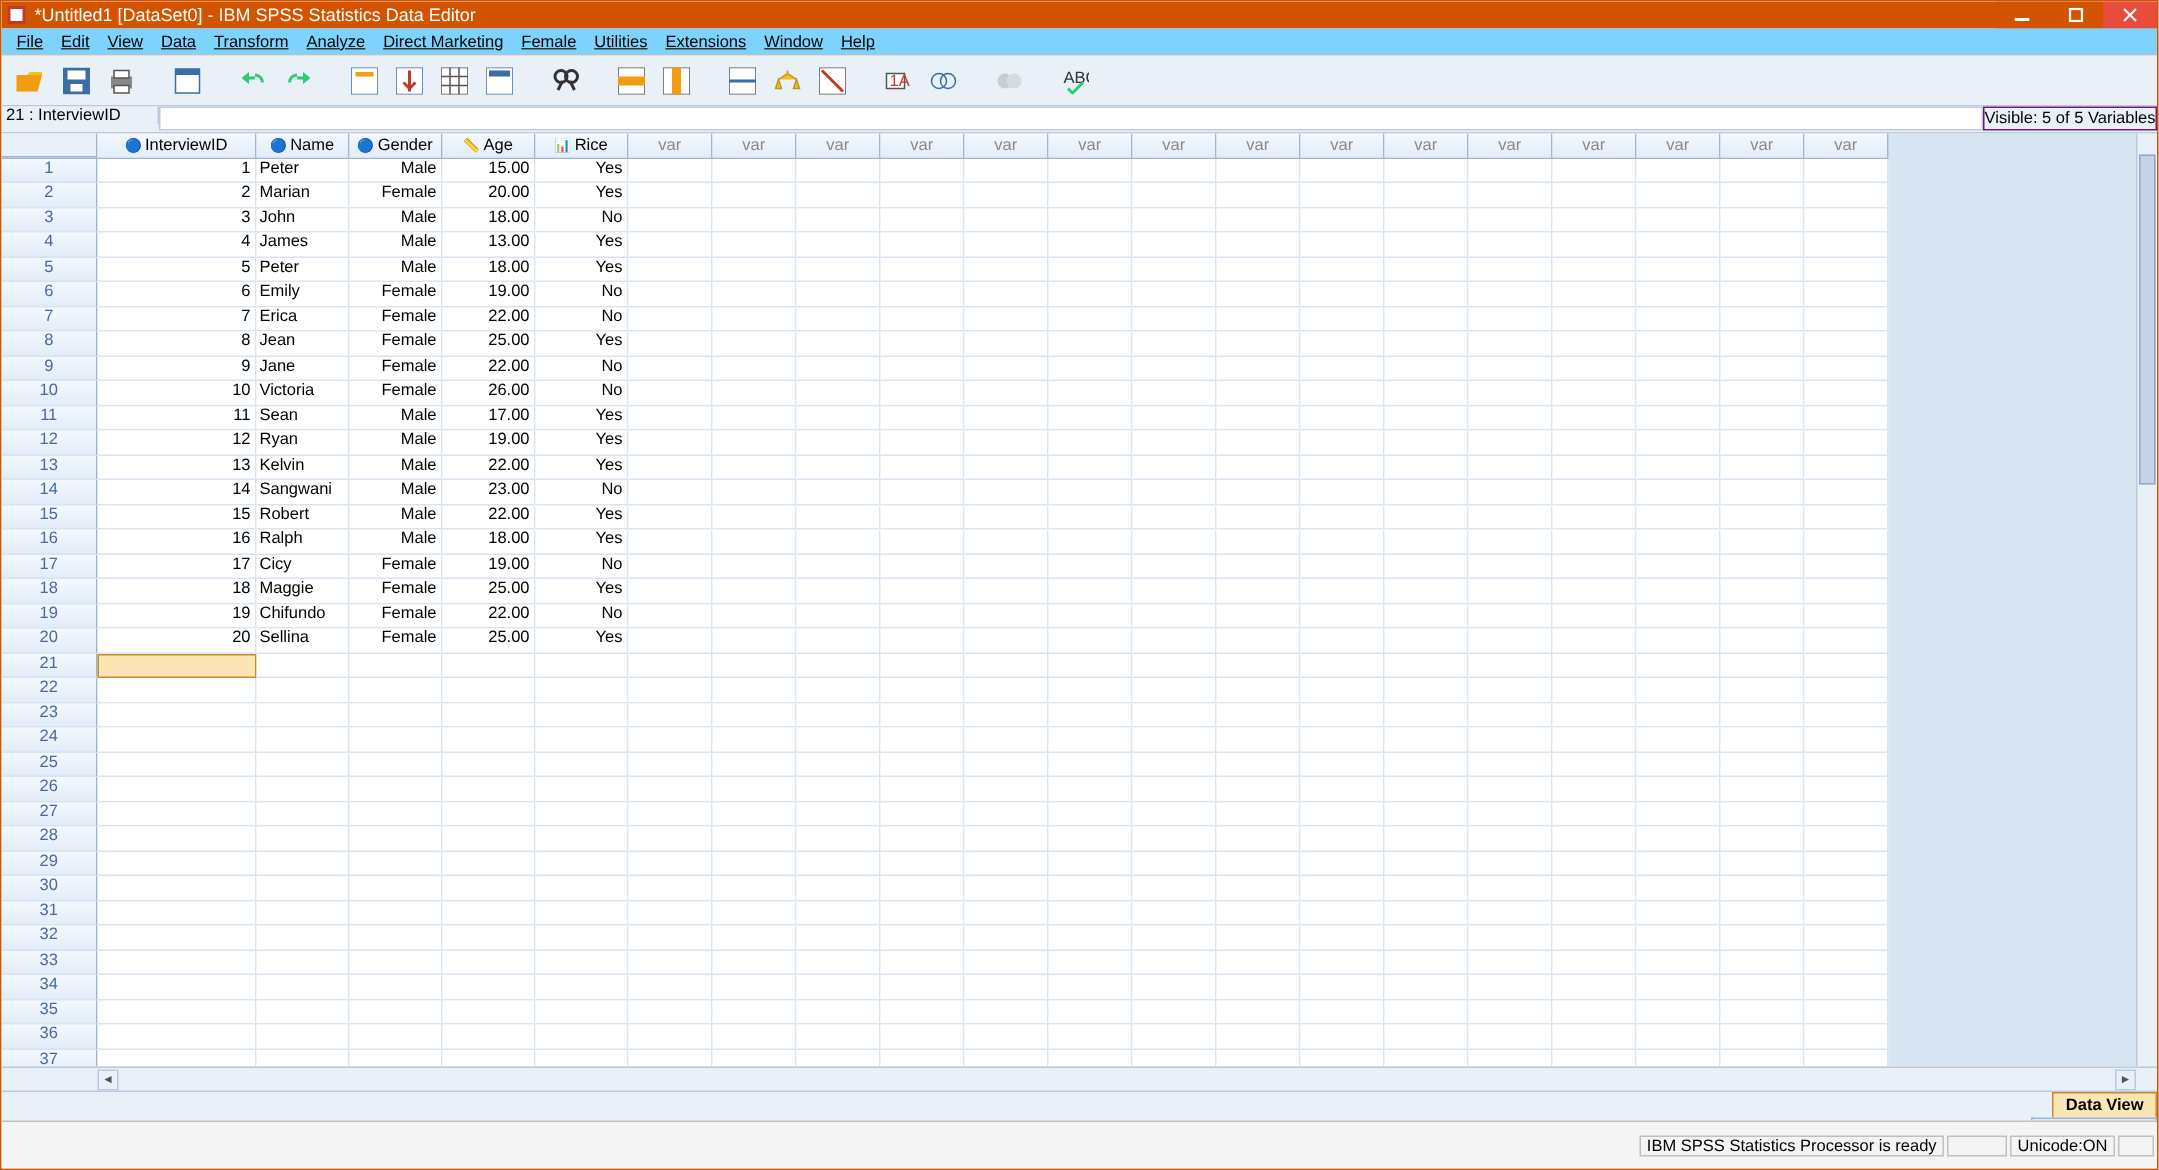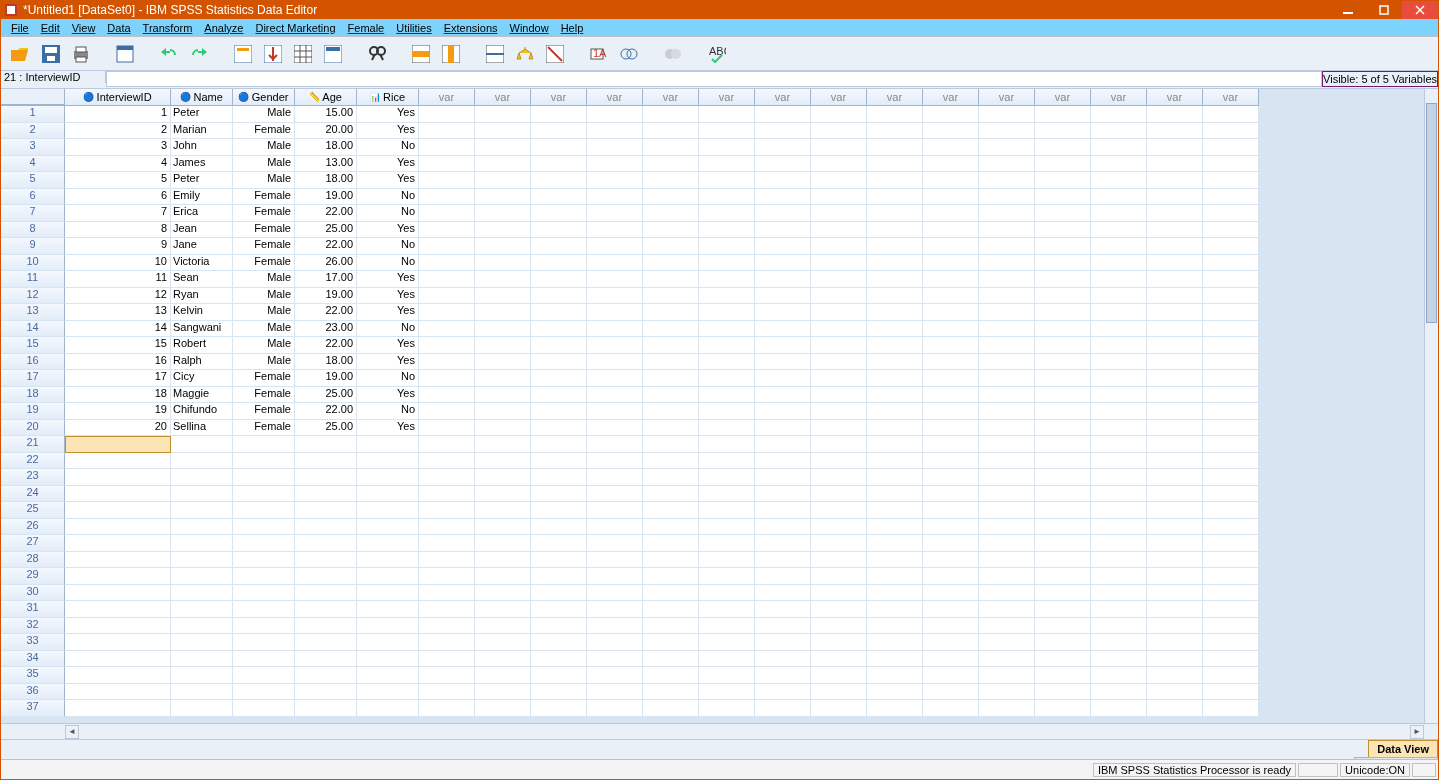--- a/index.html
+++ b/index.html
@@ -45,21 +45,21 @@
 .vscroll .thumb { background:#c4d3e8; border:1px solid #90a8c8; margin:14px 1px 0 1px; height:220px; }
 
 .hscroll-row { height:16px; background:#eaf0f8; border-top:1px solid #bcc9dc; display:flex; align-items:center; }
 .hscroll-row .arrow { width:14px; height:14px; border:1px solid #bcc9dc; background:#eaf0f8; display:flex;align-items:center;justify-content:center;font-size:8px;color:#555; }
 .hscroll-row .track { flex:1; margin:0 2px; height:10px; background:#eaf0f8; position:relative; }
 
 .view-tabs { height:20px; background:#eaf0f8; border-top:1px solid #bcc9dc; display:flex; align-items:flex-end; padding-left:4px;flex-direction:column;}
 .tab { padding:2px 8px; background:#dfe8f4; border:1px solid #9fb6d4; border-bottom:none; margin-right:0; }
 .tab.active { background:#fbe5b5; font-weight:bold; border-color:#c09030; }
 
-.status-bar { height:20px; background:#f4f4f4; border-top:1px solid #c0c0c0; display:flex; align-items:center; }
+.status-bar { height:32px; background:#f4f4f4; border-top:1px solid #c0c0c0; display:flex; align-items:center; }
 .status-box { border:1px solid #c0c0c0; padding:0 4px; height:14px; display:flex; align-items:center; margin-right:2px;}
 .status-right { margin-left:auto; display:flex; }
 .hdr-icon{font-size:9px}
 </style>
 </head>
 <body>
 
 <div class="title-bar">
   <span class="icon">
     <svg width="12" height="12">

